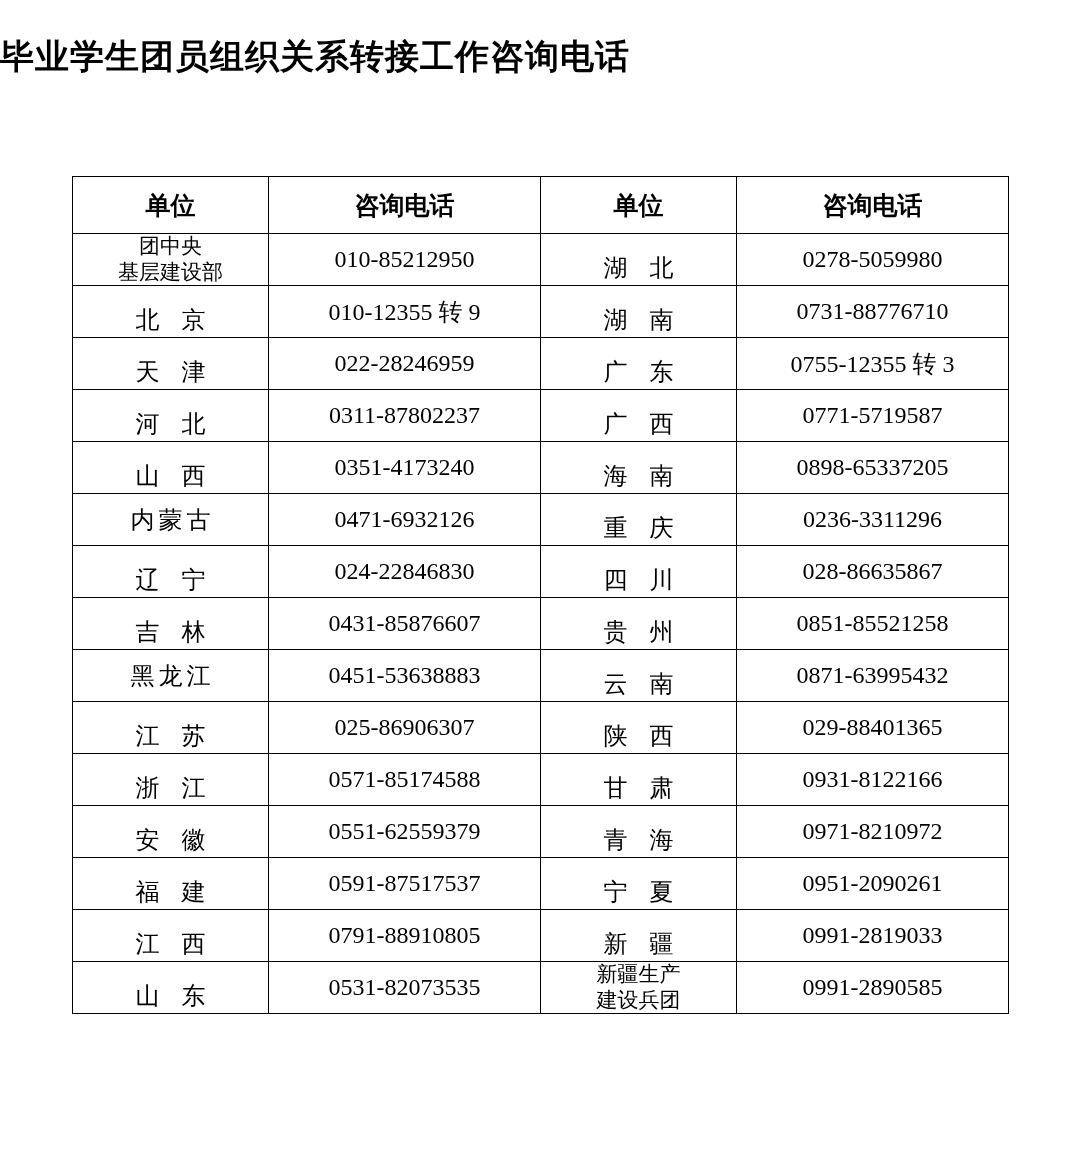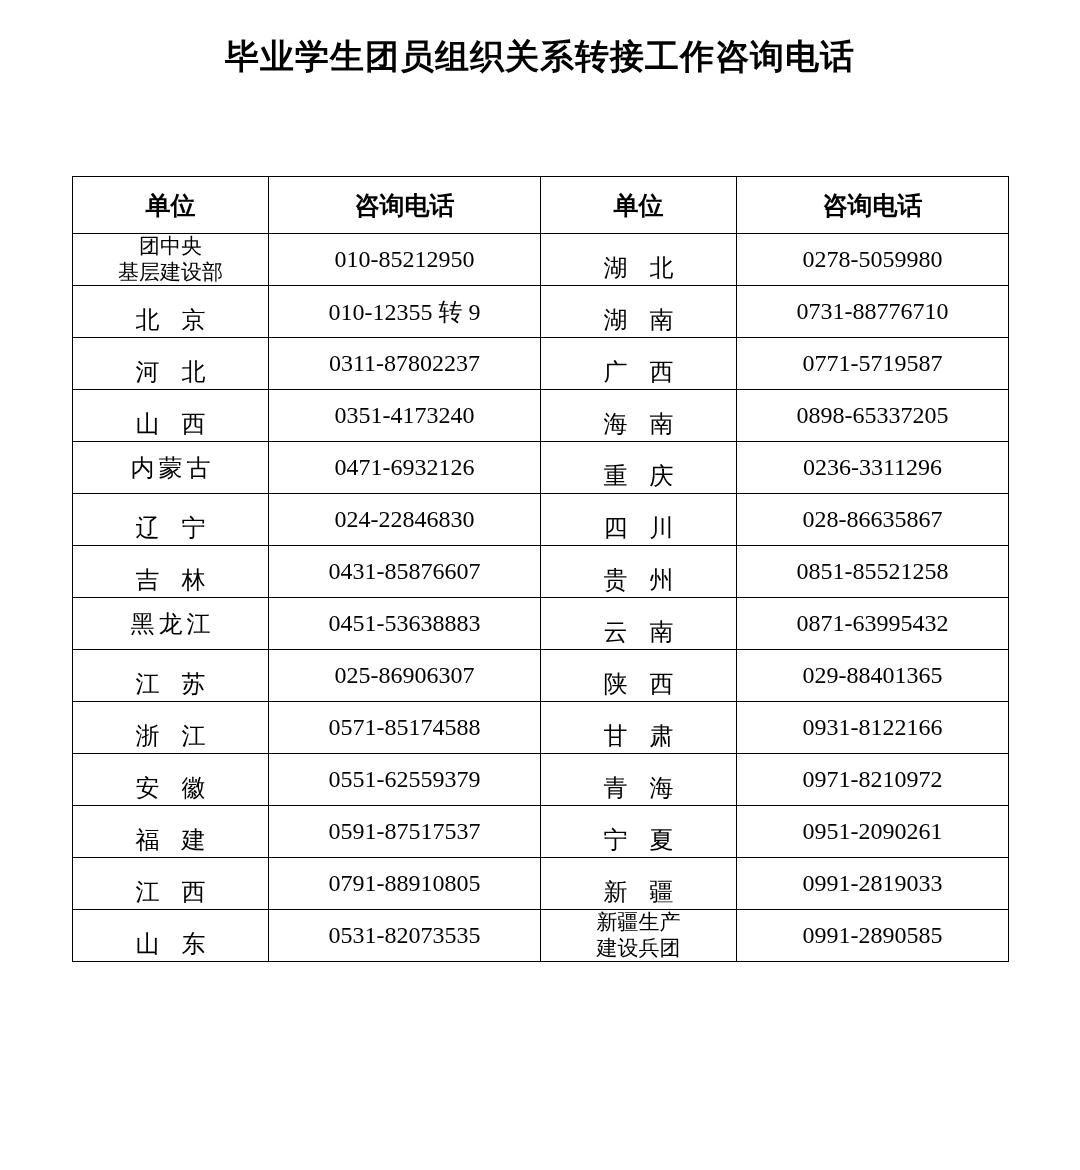--- a/index.html
+++ b/index.html
@@ -14,21 +14,20 @@
     color: #000000;
     overflow: hidden;
   }
   .page {
     width: 1080px;
     height: 1170px;
     position: relative;
     box-sizing: border-box;
   }
   .doc-title {
-    text-align: center;
     font-size: 34px;
     font-weight: bold;
     letter-spacing: 1px;
     margin-top: 34px;
     margin-bottom: 0;
     font-family: Liberation Mono, monospace;
   }
   .table-wrap {
     position: absolute;
     left: 72px;
@@ -111,20 +110,26 @@
             <td><span class="unit-spread2">湖北</span></td>
             <td><span>0278-5059980</span></td>
           </tr>
           <tr>
             <td><span class="unit-spread2">北京</span></td>
             <td><span>010-12355 转 9</span></td>
             <td><span class="unit-spread2">湖南</span></td>
             <td><span>0731-88776710</span></td>
           </tr>
           <tr>
+            <td><span class="unit-spread2">天津</span></td>
+            <td><span>022-28246959</span></td>
+            <td><span class="unit-spread2">广东</span></td>
+            <td><span>0755-12355 转 3</span></td>
+          </tr>
+          <tr>
             <td><span class="unit-spread2">河北</span></td>
             <td><span>0311-87802237</span></td>
             <td><span class="unit-spread2">广西</span></td>
             <td><span>0771-5719587</span></td>
           </tr>
           <tr>
             <td><span class="unit-spread2">山西</span></td>
             <td><span>0351-4173240</span></td>
             <td><span class="unit-spread2">海南</span></td>
             <td><span>0898-65337205</span></td>

